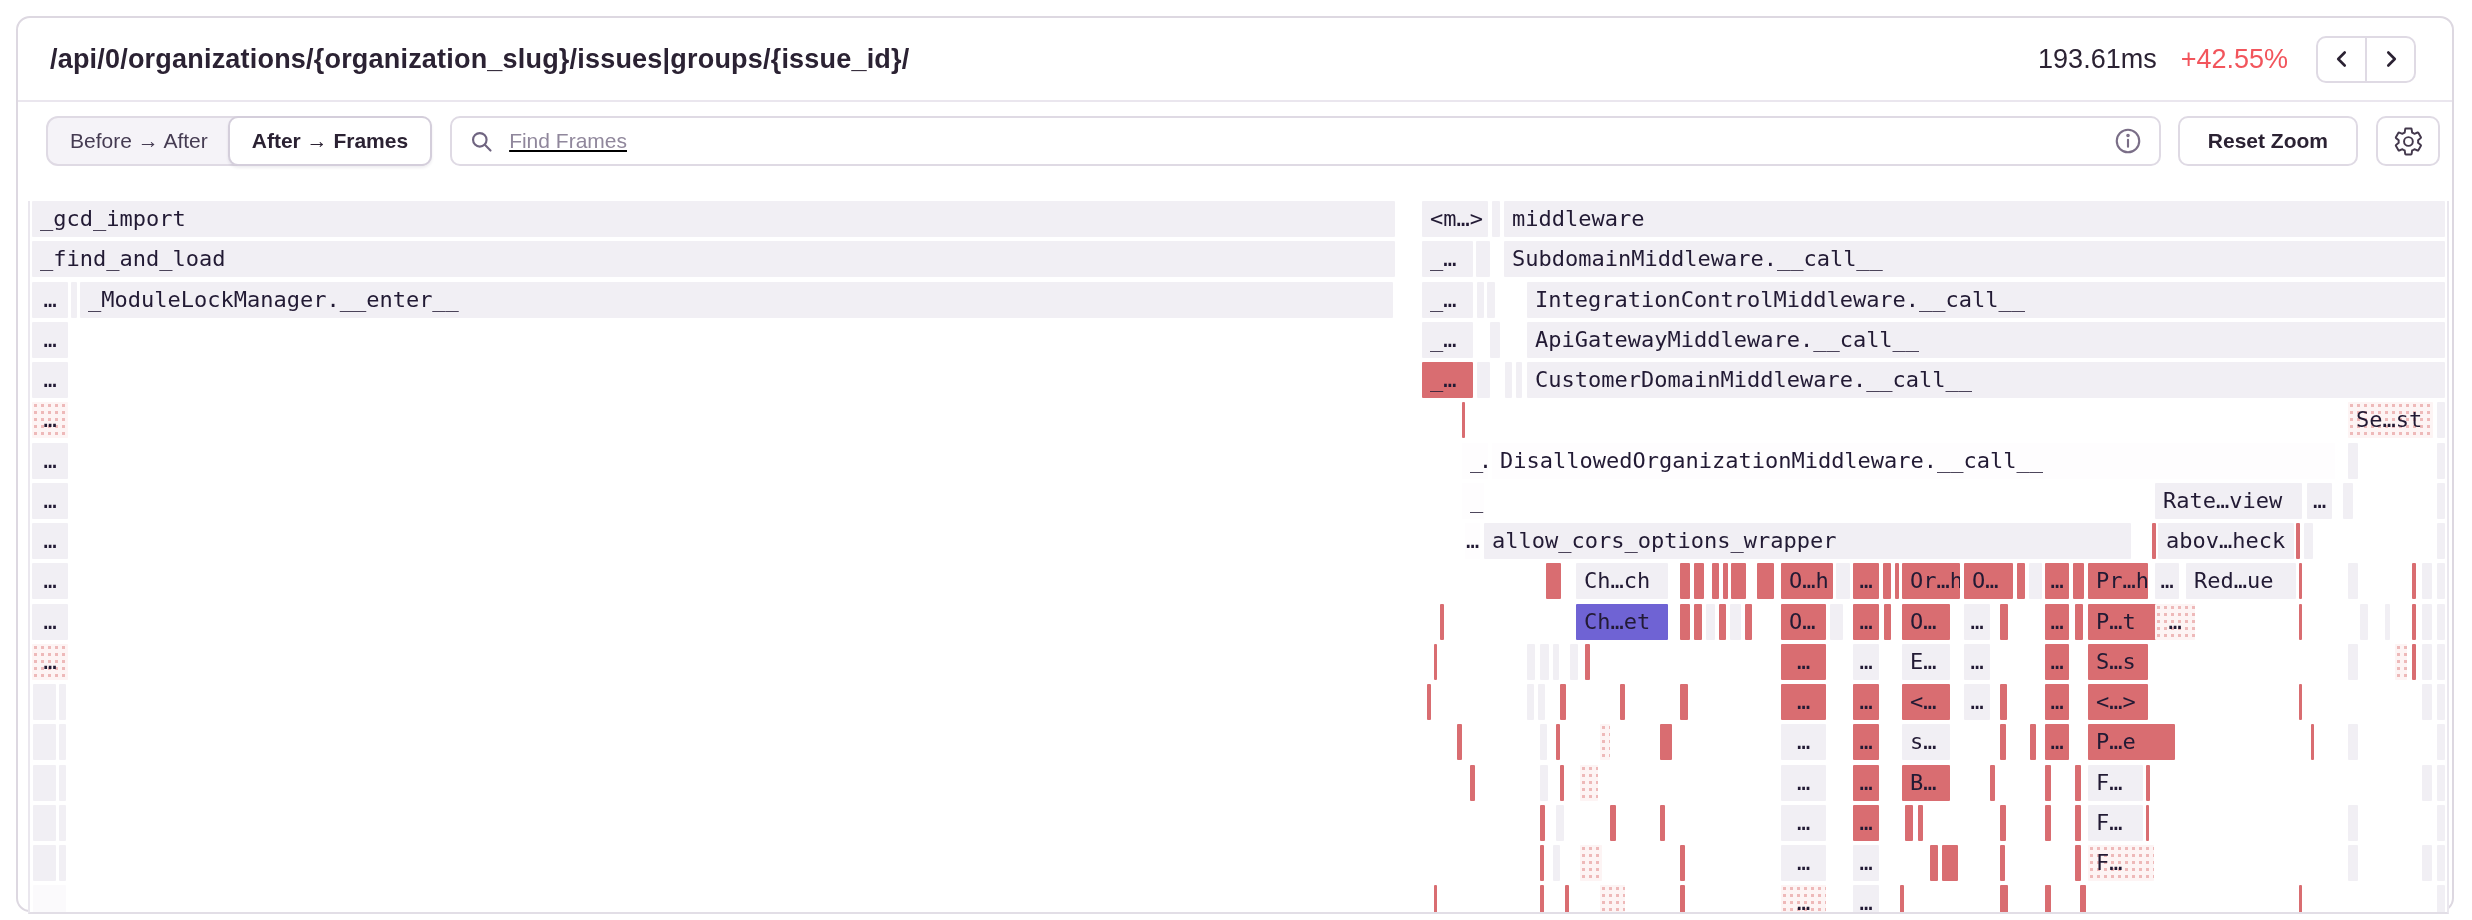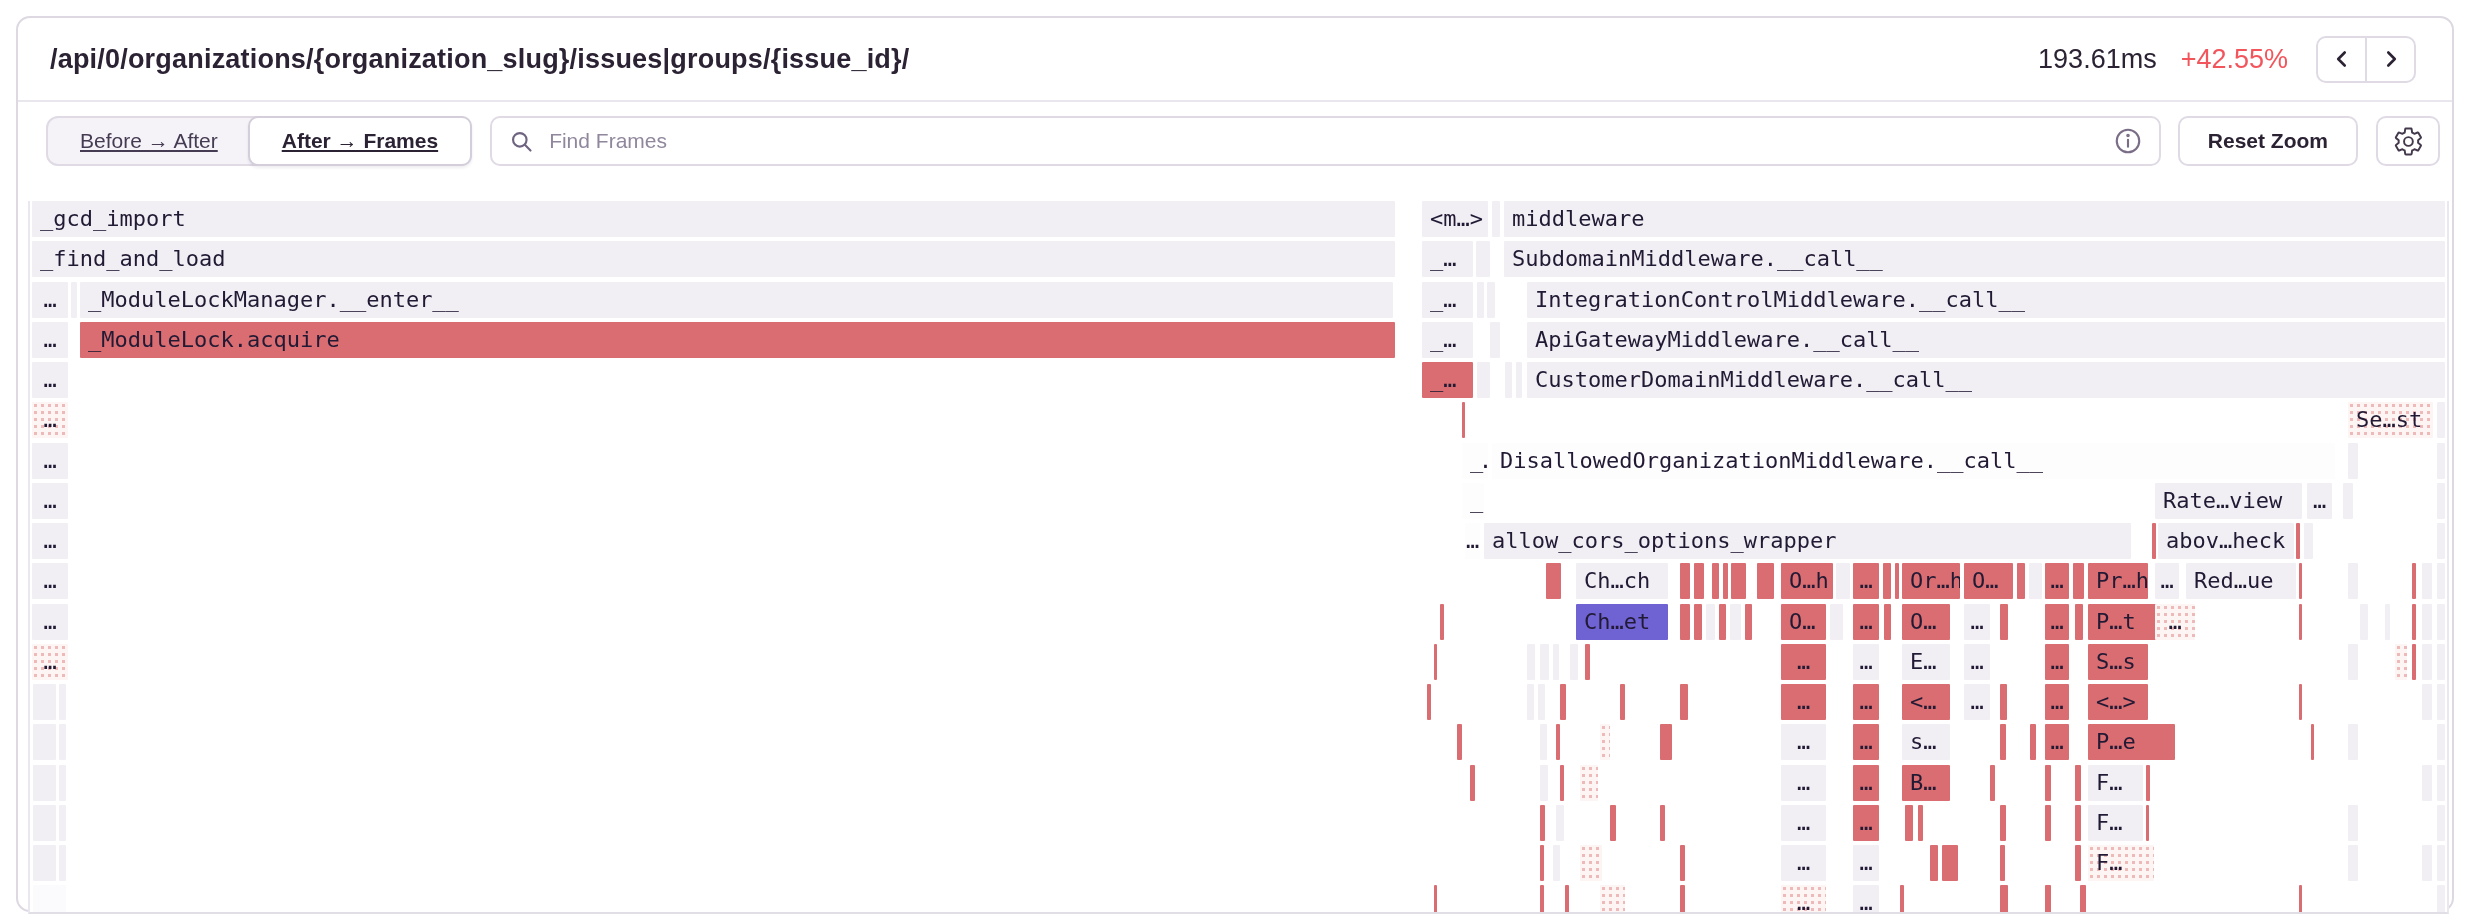--- a/index.html
+++ b/index.html
@@ -17,25 +17,25 @@
   .navbtn{width:50px;height:47px;background:#fff;border:2px solid #dfdae4;display:flex;
           align-items:center;justify-content:center;cursor:pointer;box-sizing:border-box;}
   .navbtn.prev{border-radius:10px 0 0 10px;border-right-width:1px;}
   .navbtn.next{border-radius:0 10px 10px 0;border-left-width:1px;}
   
   .tbar{position:absolute;left:0;top:98px;right:0;height:50px;display:flex;align-items:stretch;
         padding:0 12px 0 28px;box-sizing:border-box;}
   .seg{display:flex;background:#f5f3f8;border:2px solid #dfdae4;border-radius:12px;
        box-sizing:border-box;flex:none;margin-right:18px;}
   .seg-opt{display:flex;align-items:center;justify-content:center;font-size:21px;color:#453b52;
-           padding:0 32px;white-space:nowrap;cursor:pointer;text-decoration:underline;}
+           padding:0 22px;white-space:nowrap;cursor:pointer;}
   .seg-opt.active{background:#fff;border:2px solid #d4cedb;border-radius:10px;margin:-2px;
                   font-weight:bold;color:#2b2233;box-shadow:0 2px 3px rgba(40,30,60,.08);}
   .search{flex:1;display:flex;align-items:center;background:#fff;border:2px solid #dfdae4;
-          border-radius:10px;box-sizing:border-box;padding:0 16px;margin-right:17px;}
+          border-radius:10px;box-sizing:border-box;padding:0 16px;margin-right:17px;text-decoration:underline;}
   .search input{flex:1;border:none;outline:none;font-size:21px;color:#2b2233;
                 font-family:"Liberation Sans",sans-serif;background:transparent;margin-left:12px;}
   .search input::placeholder{color:#90879c;}
   .btn{display:flex;align-items:center;justify-content:center;background:#fff;
        border:2px solid #dfdae4;border-radius:10px;box-sizing:border-box;cursor:pointer;}
   .reset{font-size:21px;font-weight:bold;color:#2b2233;padding:0 28px;white-space:nowrap;margin-right:18px;}
   .gearbtn{width:64px;flex:none;}
   
   #flame{position:absolute;left:28px;top:201px;width:2421px;height:713px;box-sizing:border-box;
          border-left:2px solid #eae7ee;border-right:2px solid #eae7ee;border-bottom:2px solid #e2dee6;
@@ -125,21 +125,20 @@
     <div class="cell t-g" style="left: 1446px; top: 40px; width: 14px; height: 36px;"></div>
     <div class="cell t-g lbl" style="left: 1474px; top: 40px; width: 941px; height: 36px;">SubdomainMiddleware.__call__</div>
     <div class="cell t-g ctr" style="left: 2px; top: 81px; width: 36px; height: 36px;">…</div>
     <div class="cell t-g" style="left: 41px; top: 81px; width: 6px; height: 36px;"></div>
     <div class="cell t-g lbl" style="left: 50px; top: 81px; width: 1313px; height: 36px;">_ModuleLockManager.__enter__</div>
     <div class="cell t-g lbl" style="left: 1392px; top: 81px; width: 51px; height: 36px;">_…</div>
     <div class="cell t-g" style="left: 1447px; top: 81px; width: 7px; height: 36px;"></div>
     <div class="cell t-g" style="left: 1457px; top: 81px; width: 8px; height: 36px;"></div>
     <div class="cell t-g lbl" style="left: 1497px; top: 81px; width: 918px; height: 36px;">IntegrationControlMiddleware.__call__</div>
     <div class="cell t-g ctr" style="left: 2px; top: 121px; width: 36px; height: 36px;">…</div>
-    <div class="cell t-r lbl" style="left: 50px; top: 121px; width: 1315px; height: 36px;">_ModuleLock.acquire</div>
     <div class="cell t-g lbl" style="left: 1392px; top: 121px; width: 51px; height: 36px;">_…</div>
     <div class="cell t-g" style="left: 1460px; top: 121px; width: 10px; height: 36px;"></div>
     <div class="cell t-g lbl" style="left: 1497px; top: 121px; width: 918px; height: 36px;">ApiGatewayMiddleware.__call__</div>
     <div class="cell t-g ctr" style="left: 2px; top: 161px; width: 36px; height: 36px;">…</div>
     <div class="cell t-r lbl" style="left: 1392px; top: 161px; width: 51px; height: 36px;">_…</div>
     <div class="cell t-g" style="left: 1447px; top: 161px; width: 13px; height: 36px;"></div>
     <div class="cell t-g" style="left: 1475px; top: 161px; width: 7px; height: 36px;"></div>
     <div class="cell t-g" style="left: 1486px; top: 161px; width: 6px; height: 36px;"></div>
     <div class="cell t-g lbl" style="left: 1497px; top: 161px; width: 918px; height: 36px;">CustomerDomainMiddleware.__call__</div>
     <div class="cell t-k ctr" style="left: 2px; top: 201px; width: 36px; height: 36px;">…</div>

